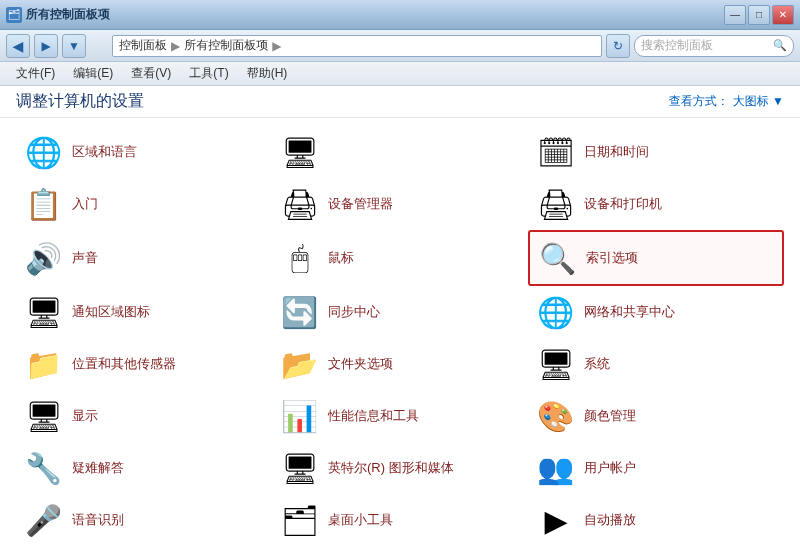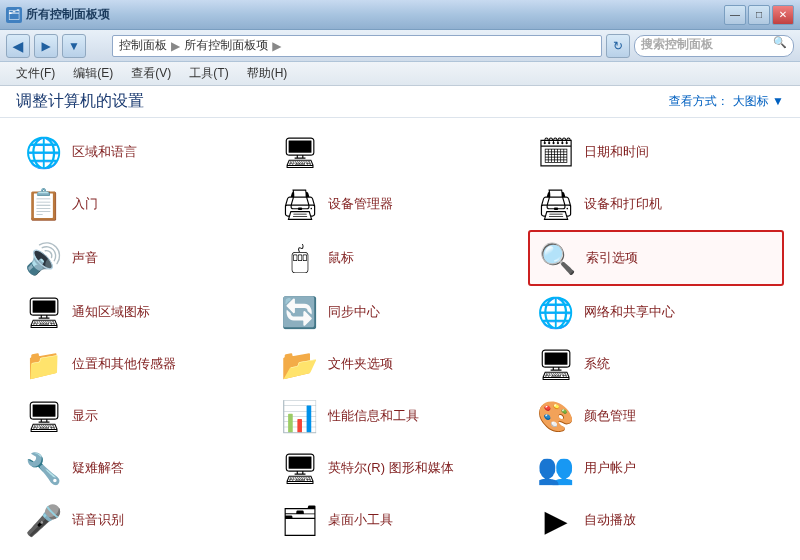--- a/index.html
+++ b/index.html
@@ -100,26 +100,25 @@
       border-radius: 3px;
       cursor: pointer;
       display: flex; align-items: center; justify-content: center;
       font-size: 12px;
       color: #2060a0;
     }
     .search-box {
       width: 160px; height: 22px;
       border: 1px solid #90a8c8;
       background: white;
-      display: flex; align-items: flex-start;
+      display: flex; align-items: center;
       border-radius: 10px;
       padding: 0 6px;
       font-size: 12px;
       color: #888;
-      font-weight: bold;
     }
     .search-icon-sm {
       margin-left: auto;
       color: #888;
       font-size: 11px;
     }
 
     
     .menu-bar {
       height: 24px;

